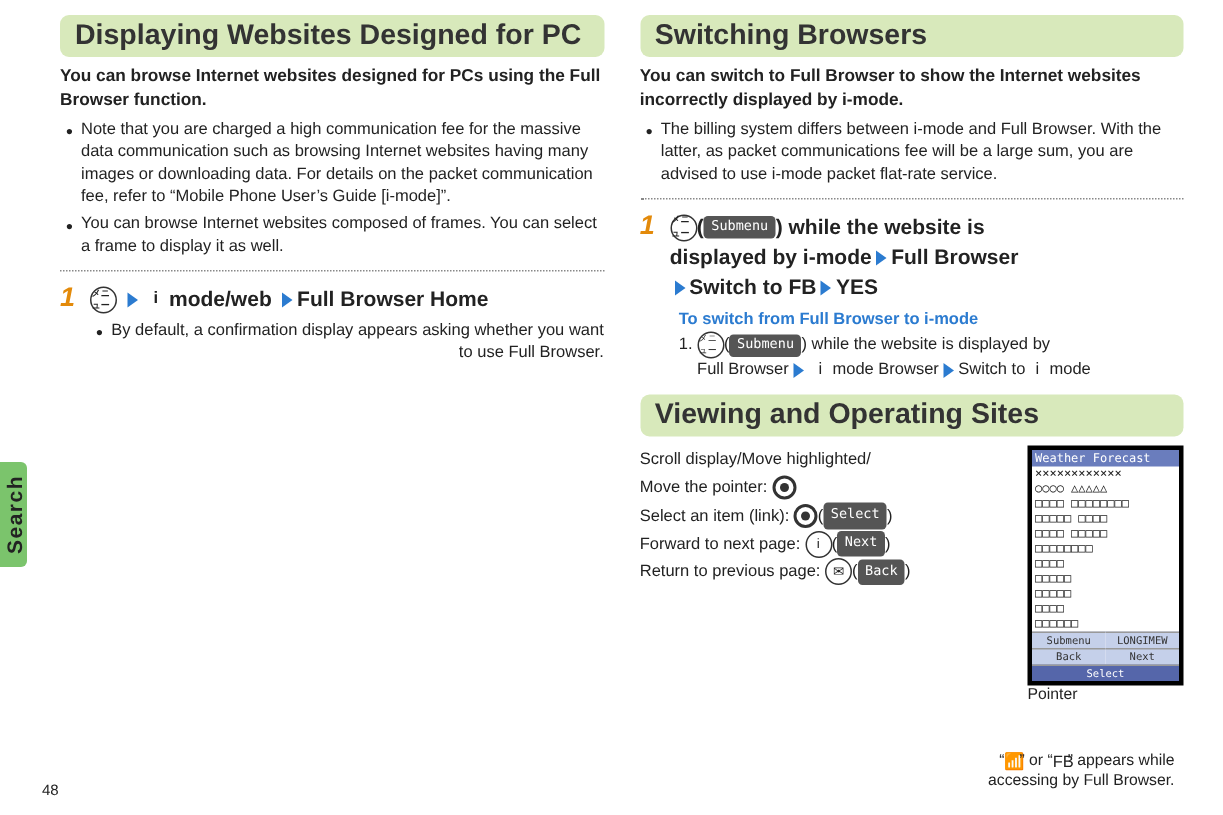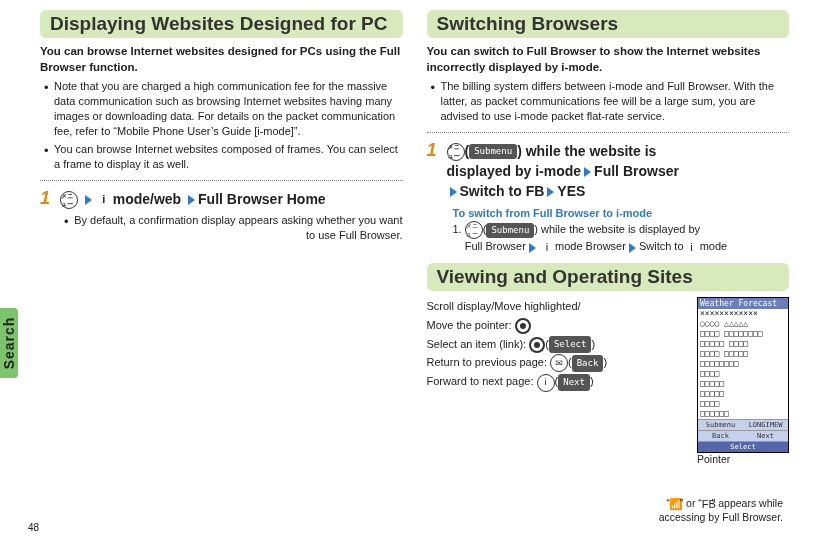--- a/index.html
+++ b/index.html
@@ -161,22 +161,22 @@
   .view-ops {
     margin-top: 8px;
   }
   .view-ops-row {
     display: flex;
     align-items: flex-start;
   }
   .vop-left { flex: 1; font-size: 11px; line-height: 1.7; }
   .vop-left .line { margin-bottom: 0; }
   .phone {
-    width: 92px;
-    border: 1px solid #000000;
+    width: 104px;
+    border: 3px solid #000000;
     font-size: 8px;
     background: #fff;
   }
   .phone-header {
     background: #6a7dbd;
     color: #fff;
     font-family: monospace;
     font-size: 8px;
     padding: 1px 2px;
   }
@@ -294,24 +294,24 @@
       <div class="view-ops-row">
         <div class="vop-left">
           <div class="line">Scroll display/Move highlighted/</div>
           <div class="line">
             <span>Move the pointer: </span><span class="icon-dot filled"></span>
           </div>
           <div class="line">
             <span>Select an item (link): </span><span class="icon-dot filled"></span>(<span class="pill">Select</span>)
           </div>
           <div class="line">
+            <span>Forward to next page: </span><span class="icon-key">i</span>(<span class="pill">Next</span>)
+          </div>
+          <div class="line">
             <span>Return to previous page: </span><span class="icon-key">✉</span>(<span class="pill">Back</span>)
-          </div>
-          <div class="line">
-            <span>Forward to next page: </span><span class="icon-key">i</span>(<span class="pill">Next</span>)
           </div>
         </div>
         <div>
           <div class="phone">
             <div class="phone-header">Weather Forecast</div>
             <div class="phone-line">××××××××××××</div>
             <div class="phone-line">○○○○     △△△△△</div>
             <div class="phone-line">□□□□ □□□□□□□□</div>
             <div class="phone-line">□□□□□ □□□□</div>
             <div class="phone-line">□□□□ □□□□□</div>

